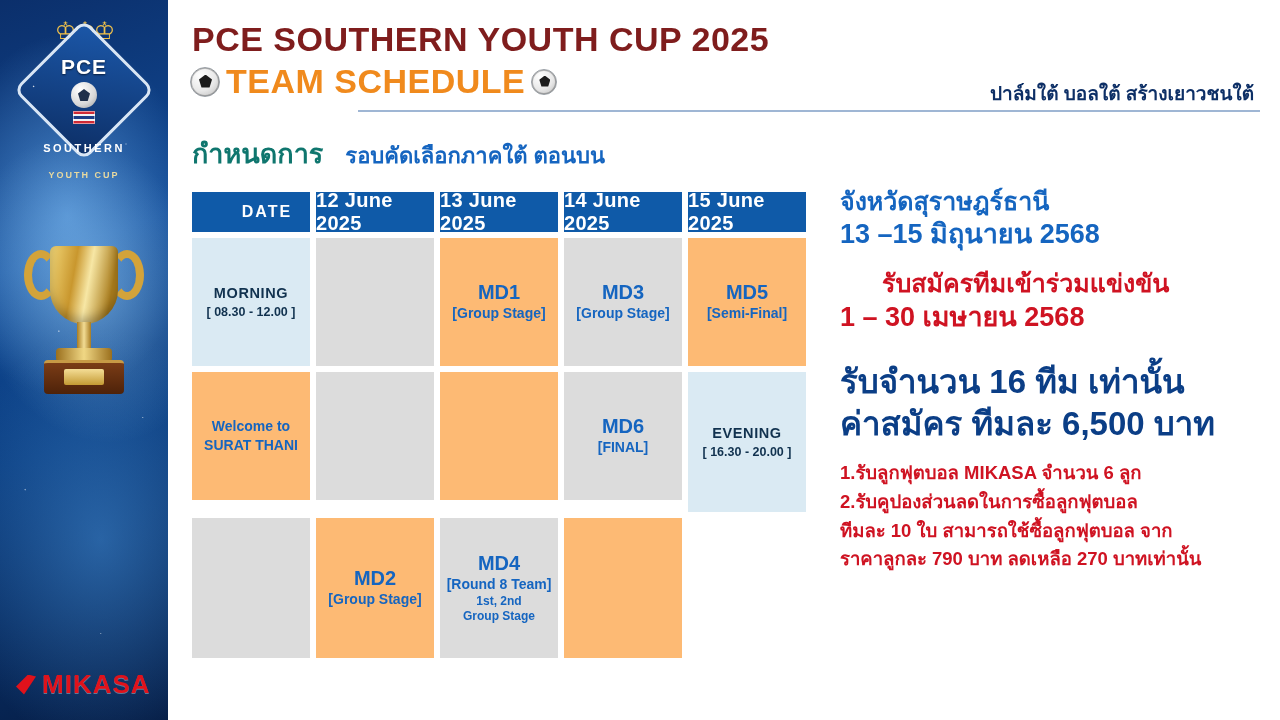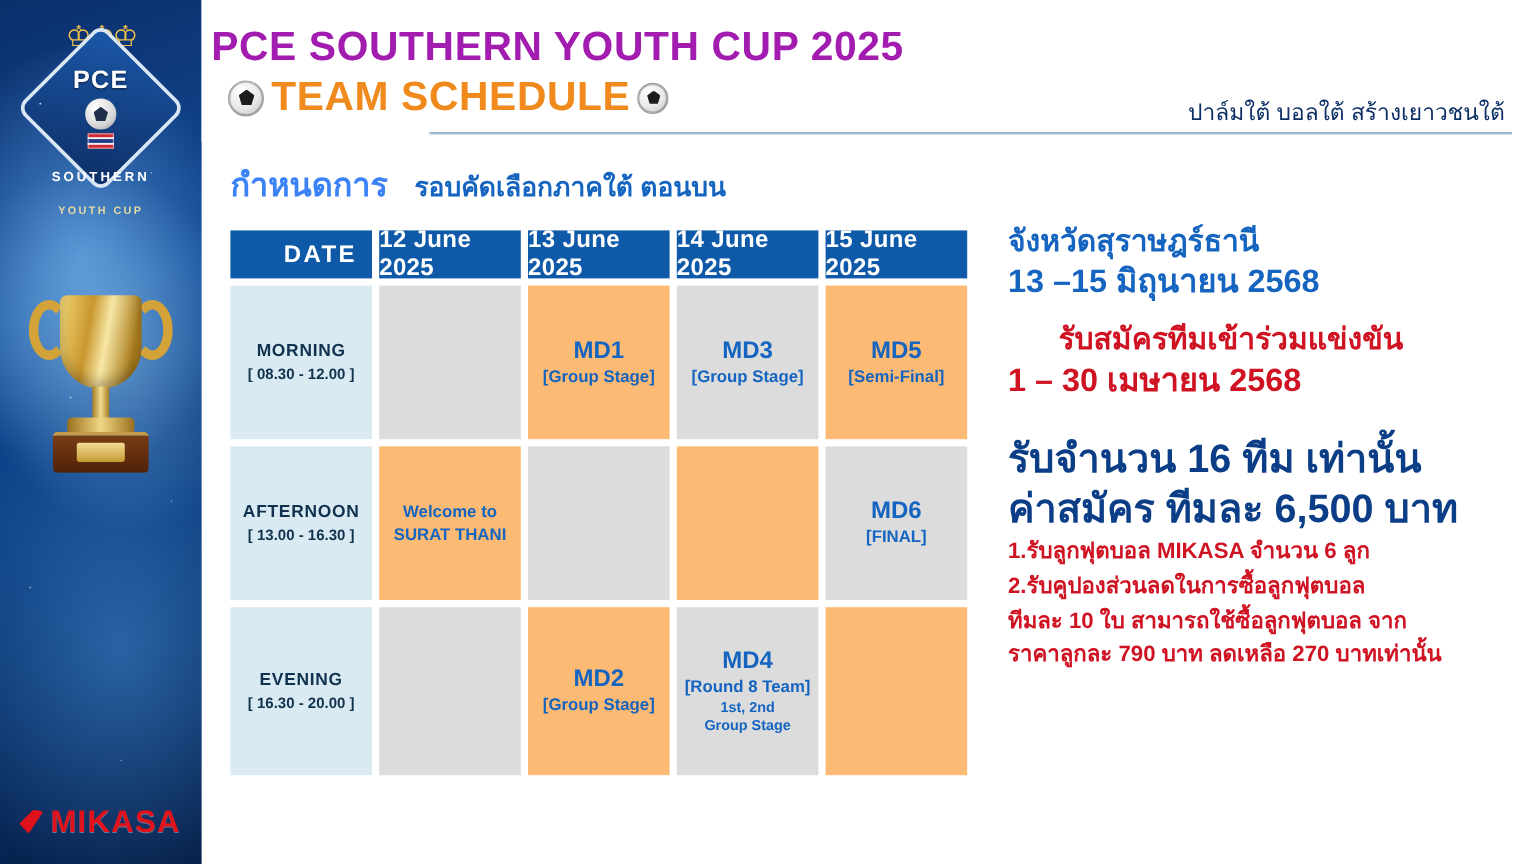--- a/index.html
+++ b/index.html
@@ -160,22 +160,22 @@
     text-shadow: 0 1px 0 rgba(255,255,255,0.35);
   }
 
   
   .header {
     position: absolute; left: 168px; top: 0;
     width: 1112px; height: 118px;
     background: #ffffff;
   }
   .title-main {
-    position: absolute; left: 8px; top: 20px;
-    font-size: 34px; font-weight: bold; color: #a21caf;
+    position: absolute; left: 24px; top: 20px;
+    font-size: 34px; font-weight: bold; color: #7f1d1d;
     letter-spacing: 0.5px;
   }
   .subtitle-row {
     position: absolute; left: 22px; top: 62px;
     display: flex; align-items: center; gap: 6px;
   }
   .soccer-ball {
     width: 30px; height: 30px; border-radius: 50%;
     background: radial-gradient(circle at 35% 28%, #ffffff, #e8e8e8 55%, #b9b9b9 100%);
     border: 1px solid #9aa0a6;
@@ -193,34 +193,34 @@
     box-shadow: inset 0 0 0 1px rgba(0,0,0,0.25);
   }
   .soccer-ball.small { width: 26px; height: 26px; }
   .soccer-ball.small::before { left: 7px; top: 6px; width: 11px; height: 11px; }
   .subtitle-text {
     font-size: 34px; font-weight: bold; color: #f08a1d;
     letter-spacing: 0.5px;
   }
   .tagline {
     position: absolute; right: 26px; top: 78px;
-    font-size: 19px; font-weight: normal; color: #0d2f66;
+    font-size: 19px; font-weight: bold; color: #0d2f66;
   }
   .header-rule {
     position: absolute; left: 190px; right: 20px; top: 110px;
     height: 2px; background: #9fb6d4;
   }
 
   
   .section-title {
     position: absolute; left: 192px; top: 132px;
     display: flex; align-items: baseline; gap: 22px;
   }
   .section-title .main {
-    font-size: 27px; font-weight: bold; color: #3b82f6;
+    font-size: 27px; font-weight: bold; color: #0f766e;
   }
   .section-title .sub {
     font-size: 22px; font-weight: bold; color: #1565c0;
   }
 
   
   .table {
     position: absolute; left: 192px; top: 192px;
     display: grid;
     grid-template-columns: 118px 118px 118px 118px 118px;
@@ -228,21 +228,21 @@
     gap: 6px;
   }
   .th {
     height: 40px;
     background: #0f5aa8;
     color: #ffffff;
     display: flex; align-items: center; justify-content: center;
     font-size: 20px; font-weight: bold;
     letter-spacing: 0.3px;
   }
-  .th.date-col { letter-spacing: 2px; font-size: 20px; padding-left: 32px; }
+  .th.date-col { letter-spacing: 2px; font-size: 16px; padding-left: 32px; }
   .rowlabel {
     background: #daeaf3;
     display: flex; flex-direction: column;
     align-items: center; justify-content: center;
     color: #11324f;
     gap: 4px;
   }
   .rowlabel .name { font-size: 14.5px; font-weight: bold; letter-spacing: 0.6px; }
   .rowlabel .time { font-size: 12.5px; font-weight: bold; }
   .cell {
@@ -283,20 +283,21 @@
   .info .line-red-date {
     font-size: 27px; font-weight: bold; color: #cf1322;
     line-height: 1.3;
   }
   .info .big-blue {
     margin-top: 26px;
     font-size: 33px; font-weight: bold; color: #0b3e86;
     line-height: 1.28;
   }
   .info .fee-list {
+    margin-top: 14px;
   }
   .info .fee-item {
     font-size: 18.5px; font-weight: bold; color: #cf1322;
     line-height: 1.55;
   }
 </style>
 </head>
 <body>
 
 <div id="page">
@@ -363,24 +364,20 @@
         <div class="md">MD1</div>
         <div class="stage">[Group Stage]</div>
       </div>
       <div class="cell gray r1">
         <div class="md">MD3</div>
         <div class="stage">[Group Stage]</div>
       </div>
       <div class="cell blue r1">
         <div class="md">MD5</div>
         <div class="stage">[Semi-Final]</div>
-      </div>
-      <div class="rowlabel r2">
-        <div class="name">AFTERNOON</div>
-        <div class="time">[ 13.00 - 16.30 ]</div>
       </div>
       <div class="cell blue r2">
         <div class="welcome">Welcome to<br>SURAT THANI</div>
       </div>
       <div class="cell gray r2"></div>
       <div class="cell blue r2"></div>
       <div class="cell gray r2">
         <div class="md">MD6</div>
         <div class="stage">[FINAL]</div>
       </div>

